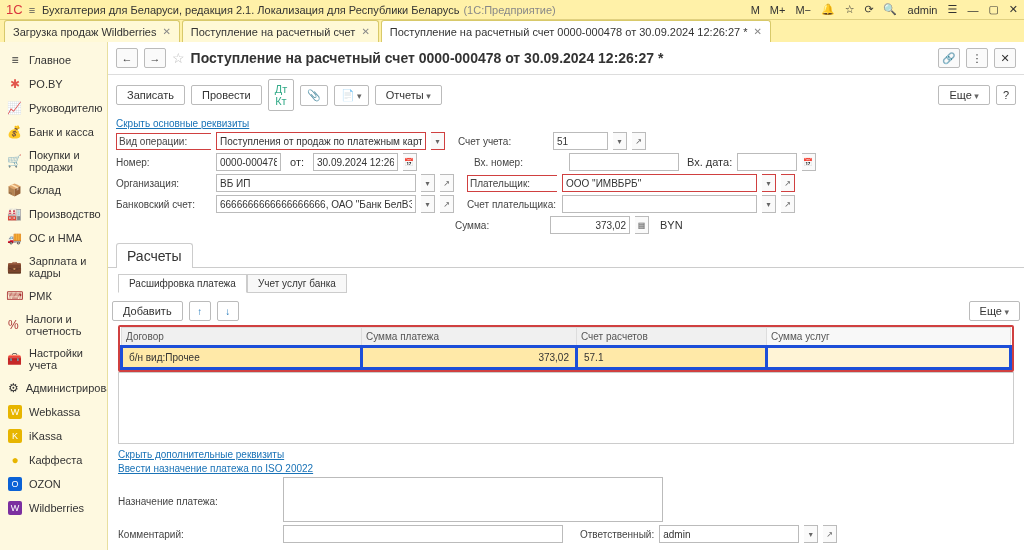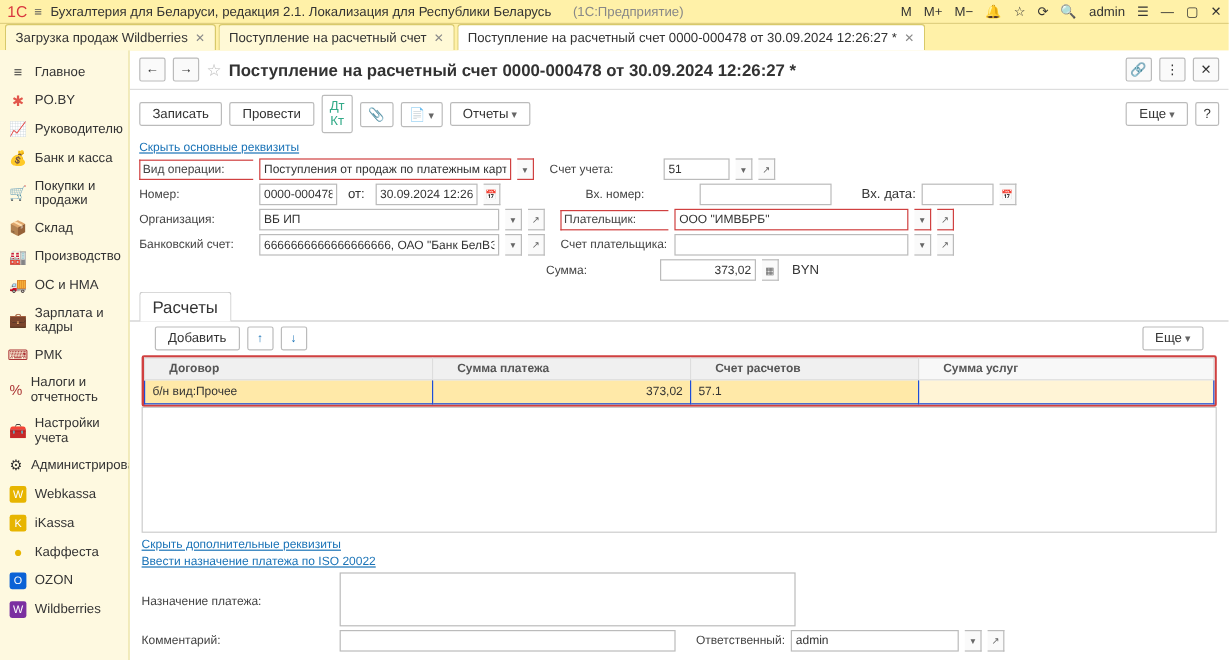--- a/index.html
+++ b/index.html
@@ -1,21 +1,21 @@
 <!DOCTYPE html>
 <html><head>
 <meta charset="utf-8">
 <style>
 *{box-sizing:border-box;margin:0;padding:0;font-family:Arial,sans-serif;font-size:11px;color:#333}
 body{background:#fff;width:1024px;height:550px;overflow:hidden}
 .titlebar{background:#fff1a8;height:20px;display:flex;align-items:center;padding:0 6px;border-bottom:1px solid #e0d080}
 .titlebar .logo{color:#d9363e;font-weight:normal;font-size:13px;margin-right:6px}
 .titlebar .burger{margin-right:8px;letter-spacing:-1px;color:#555}
 .titlebar .title-main{color:#333}
-.titlebar .title-sub{color:#888;margin-left:18px}
+.titlebar .title-sub{color:#888;margin-left:4px}
 .titlebar .right{margin-left:auto;display:flex;align-items:center;gap:10px;color:#555}
 .titlebar .right span{cursor:default}
 .tabbar{background:#fff1a8;height:22px;display:flex;align-items:stretch;padding-left:4px}
 .tab{background:#fff9d6;border:1px solid #d8c96a;border-bottom:none;padding:3px 8px;margin-right:2px;border-radius:3px 3px 0 0;display:flex;align-items:center;gap:6px}
 .tab.active{background:#fff}
 .tab .x{color:#888;font-size:10px}
 .workspace{display:flex;height:508px}
 .sidebar{width:108px;background:#fef9e0;border-right:1px solid #e8dfa0;padding:6px 0;overflow:hidden}
 .sidebar .item{display:flex;align-items:center;padding:5px 8px;gap:7px;cursor:default;font-size:10px;color:#444}
 .sidebar .ico{width:14px;height:14px;display:flex;align-items:center;justify-content:center;font-size:12px}
@@ -38,26 +38,26 @@
 .fld{border:1px solid #bbb;height:18px;padding:0 3px;background:#fff;font-size:10px}
 .fld.red{border:1px solid #d04040}
 .sel{width:14px;height:18px;border:1px solid #bbb;border-left:none;background:#fafafa;display:flex;align-items:center;justify-content:center;font-size:8px;color:#666}
 .sel.red{border-color:#d04040}
 .tabs2{border-bottom:1px solid #ccc;padding:0 8px;margin-top:4px}
 .tab2{display:inline-block;padding:4px 10px;border:1px solid #ccc;border-bottom:none;border-radius:3px 3px 0 0;background:#f5f5f5;font-size:14px;margin-bottom:-1px}
 .tab2.active{background:#fff}
 .subtabs{padding:6px 10px 4px;display:flex;gap:0}
 .stab{padding:3px 10px;border:1px solid #ccc;font-size:10px;background:#f8f8f8}
 .stab.active{background:#fff;border-bottom:1px solid #fff}
-.tblbar{padding:4px 21px;display:flex;align-items:center;gap:6px}
+.tblbar{padding:4px 4px;display:flex;align-items:center;gap:6px}
 .mini{border:1px solid #bbb;background:#fff;width:22px;height:20px;border-radius:2px;display:flex;align-items:center;justify-content:center;font-size:10px;color:#1a73b7}
 .tblwrap{margin:0 10px;border:2px solid #d04040;border-radius:2px}
 .tbl{width:100%;border-collapse:collapse}
-.tbl th{background:#f0f0f0;border:1px solid #ddd;padding:3px 20px;text-align:left;font-weight:bold;font-size:10px;color:#555}
-.tbl td{border:1px solid #1d4ed8;padding:4px 6px;font-size:10px}
+.tbl th{background:#f0f0f0;border:1px solid #ddd;padding:3px 4px;text-align:left;font-weight:normal;font-size:10px;color:#555}
+.tbl td{border:3px solid #1d4ed8;padding:4px 6px;font-size:10px}
 .tbl .hl td{background:#ffe9a8}
 .tblwrap2{margin:0 10px;border:1px solid #ccc;height:175px;overflow:auto}
 .bottom{padding:4px 10px}
 .sm{font-size:10px;color:#444}
 textarea.fld{height:45px;resize:none}
 </style>
 </head>
 <body>
 
 <div class="titlebar">
@@ -206,23 +206,23 @@
         <input class="fld" style="width: 55px;" value="51">
           <div class="sel">▾</div>
           <div class="sel">↗</div>
       </div>
       <div class="row">
         <span class="lbl">Номер:</span>
         <input class="fld" style="width: 65px;" value="0000-000478">
         <span style="margin:0 4px">от:</span>
         <input class="fld" style="width: 85px;" value="30.09.2024 12:26:27">
           <div class="sel">📅</div>
-        <span class="lbl2" style="margin-left:66px">Вх. номер:</span>
+        <span class="lbl2" style="margin-left:52px">Вх. номер:</span>
         <input class="fld" style="width: 110px;">
-        <span style="margin-left:20px">Вх. дата:</span>
+        <span style="margin-left:3px">Вх. дата:</span>
         <input class="fld" style="width: 60px;">
           <div class="sel">📅</div>
       </div>
       <div class="row">
         <span class="lbl">Организация:</span>
         <input class="fld" style="width: 200px;" value="ВБ ИП">
           <div class="sel">▾</div>
           <div class="sel">↗</div>
         <span class="lbl2" style="margin-left:8px;border:1px solid #d04040;padding:2px;border-right:none">Плательщик:</span>
         <input class="fld red" style="width: 195px;" value="ООО &quot;ИМВБРБ&quot;">
@@ -243,20 +243,24 @@
         <span class="lbl"></span>
           <span style="width:226px"></span>
         <span class="lbl2" style="margin-left:8px">Сумма:</span>
         <input class="fld" style="width: 80px; text-align: right;" value="373,02">
           <div class="sel">▦</div>
         <span style="margin-left:6px">BYN</span>
       </div>
     </div>
 
     <div class="tabs2"><span class="tab2 active">Расчеты</span></div>
+    <div class="subtabs">
+      <span class="stab active">Расшифровка платежа</span>
+      <span class="stab">Учет услуг банка</span>
+    </div>
     <div class="tblbar">
       <button class="btn">Добавить</button>
       <div class="mini">↑</div>
       <div class="mini">↓</div>
       <div style="flex:1"></div>
       <button class="btn dd">Еще</button>
     </div>
     <div class="tblwrap">
       <table class="tbl">
         <tbody>

